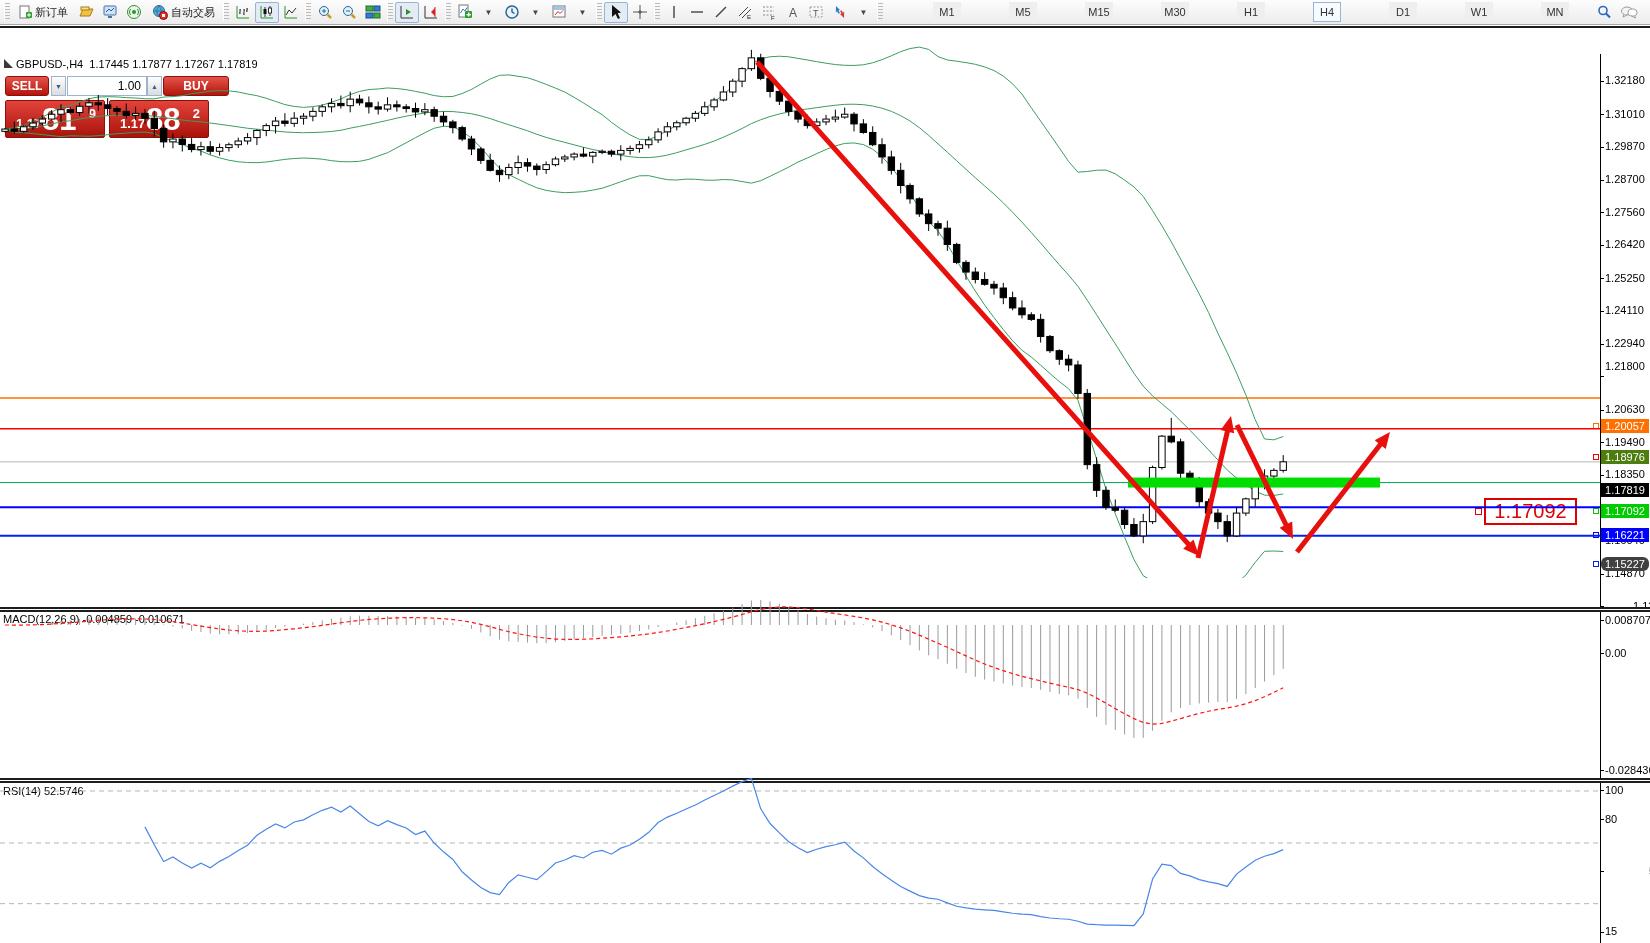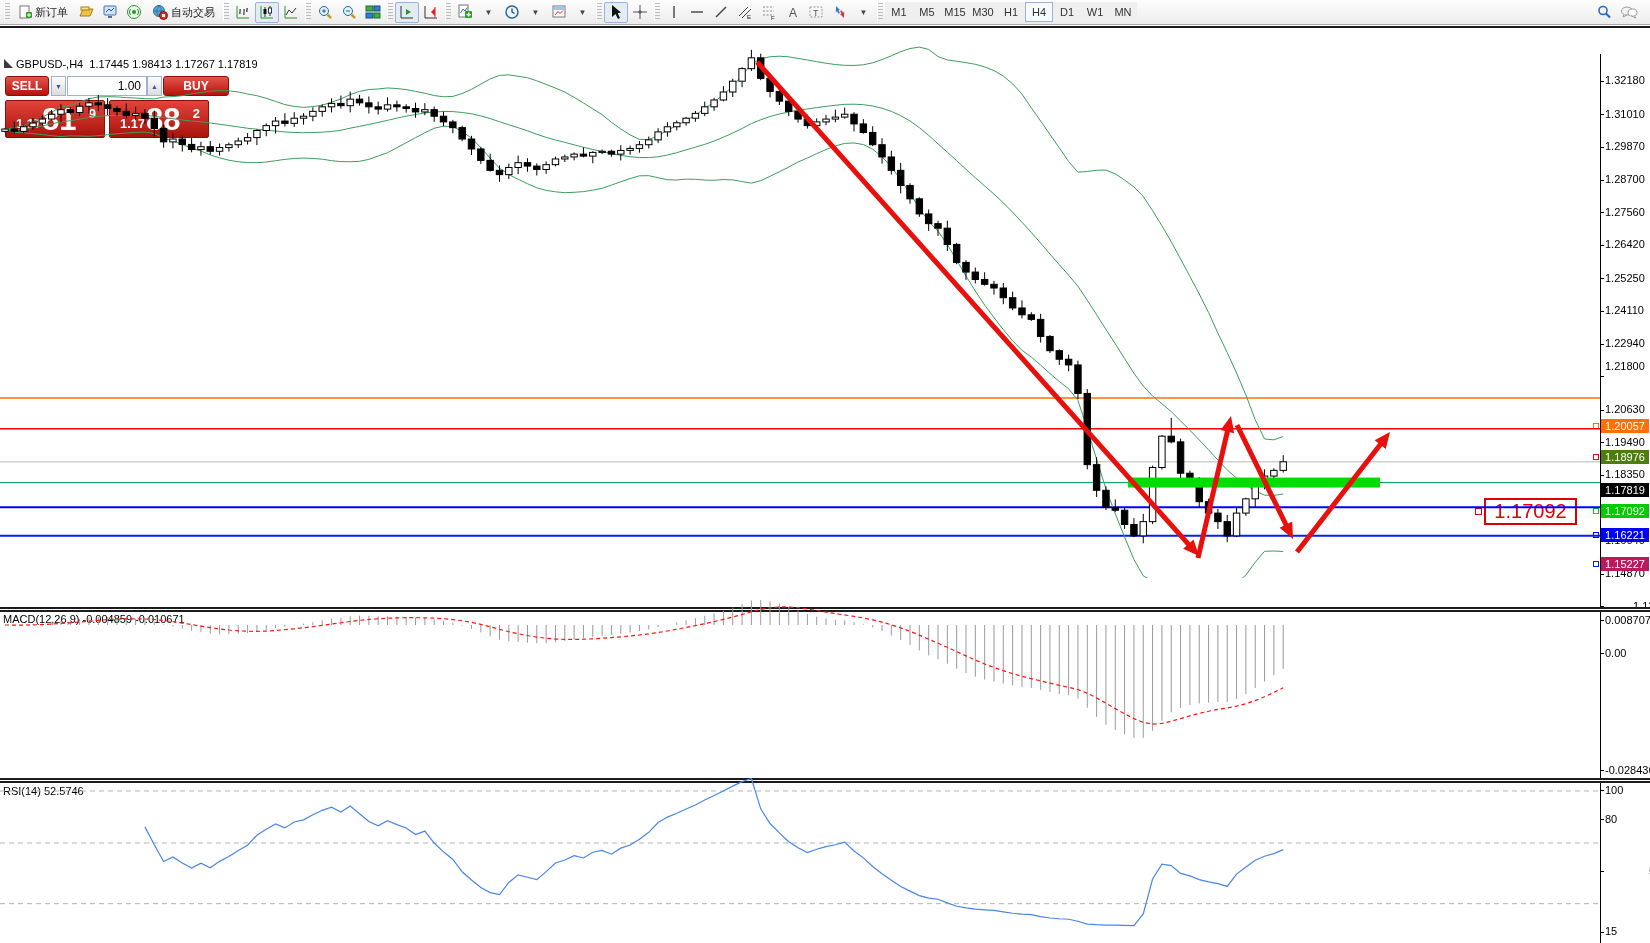--- a/index.html
+++ b/index.html
@@ -12,21 +12,21 @@
   .tb-grip { width:6px; height:18px; margin:0 2px;
     background:repeating-linear-gradient(180deg,#bbb 0 1px,transparent 1px 3px);
     border-left:1px solid #fff; }
   .tb-btn { height:21px; min-width:23px; display:flex; align-items:center; justify-content:center;
     gap:3px; padding:0 3px; border:1px solid transparent; border-radius:2px;
     background:transparent; font-size:11px; color:#222; cursor:default; }
   .tb-btn.pressed { background:#e3ecf5; border:1px solid #9ab4d6; }
   .tb-btn.txt { padding:0 5px; white-space:nowrap; }
   .tb-caret { font-size:8px; color:#444; width:9px; }
   .tf-btn { height:20px; min-width:28px; font-size:11px; color:#333;
-    display:flex; align-items:center; justify-content:center; border:1px solid transparent; }
+    display:flex; align-items:center; justify-content:center; border:1px solid transparent;margin-left:48px; }
   .tf-btn.active { background:#f6fbff; border:1px solid #9ab4d6; }
   #toolbar .spacer { flex:1; }
   
   #chartwin { position:absolute; left:0; top:26px; width:1650px; height:917px; background:#fff;
     border-top:2px solid #1b1b1b; }
   .vaxis-line { position:absolute; left:1600px; top:26px; width:1px; height:905px; background:#000; }
   .splitter { position:absolute; left:0; width:1650px; height:5px; background:#fff;
     border-top:2px solid #1c1c1c; border-bottom:2px solid #1c1c1c; }
   #split1 { top:579px; } #split2 { top:750px; }
   
@@ -285,21 +285,21 @@
         <ellipse cx="7" cy="7" rx="5.5" ry="4" fill="#f4f4f4" stroke="#9a9a9a"></ellipse>
         <path d="M4 10.5 L3 13 L7 11" fill="#f4f4f4" stroke="#9a9a9a"></path>
         <ellipse cx="12.5" cy="8.5" rx="4.5" ry="3.5" fill="#fff" stroke="#9a9a9a"></ellipse>
         <path d="M14.5 11.5 L15.5 14 L11.5 12" fill="#fff" stroke="#9a9a9a"></path>
       </svg>
   </button>
 </div>
 
 <div id="chartwin">
   <div id="oc-collapse"></div>
-  <div id="symbol-label">GBPUSD-,H4  1.17445 1.98413 1.17267 1.17819</div>
+  <div id="symbol-label">GBPUSD-,H4  1.17445 1.17877 1.17267 1.17819</div>
 
   <div id="oneclick">
     <button class="oc-btn" id="oc-sell-btn">SELL</button>
     <button class="oc-spin" style="left:46px;">
         <span>▼</span>
       </button>
     <input id="oc-vol" value="1.00" style="">
     <button class="oc-spin" style="left:142px;">
         <span>▲</span>
       </button>
@@ -376,21 +376,21 @@
       <div class="chip-square" style="top: 395.077px; border: 1px solid rgb(255, 112, 0);"></div>
       <div class="price-chip" style="top: 391.077px; background: rgb(255, 112, 0);">1.20057</div>
       <div class="chip-square" style="top: 425.874px; border: 1px solid rgb(255, 0, 0);"></div>
       <div class="price-chip" style="top: 421.874px; background: #4d7c0f;">1.18976</div>
       <div class="price-chip" style="top: 454.837px; background: rgb(0, 0, 0);">1.17819</div>
       <div class="chip-square" style="top: 479.549px; border: 1px solid rgb(0, 204, 0);"></div>
       <div class="price-chip" style="top: 475.549px; background: rgb(0, 204, 0);">1.17092</div>
       <div class="chip-square" style="top: 504.364px; border: 1px solid rgb(0, 0, 255);"></div>
       <div class="price-chip" style="top: 500.364px; background: rgb(0, 0, 255);">1.16221</div>
       <div class="chip-square" style="top: 532.683px; border: 1px solid rgb(0, 34, 238);"></div>
-      <div class="price-chip" style="top: 528.683px; background: #be185d;">1.15227</div>
+      <div class="price-chip" style="top: 528.683px; background: #404040; border-radius: 6px;">1.15227</div>
     </div>
 
   <div class="vaxis-line"></div>
   <div class="splitter" id="split1"></div>
   <div class="splitter" id="split2"></div>
 
   <div id="tag-square"></div>
   <div id="price-tag">1.17092</div>
 </div>
 

